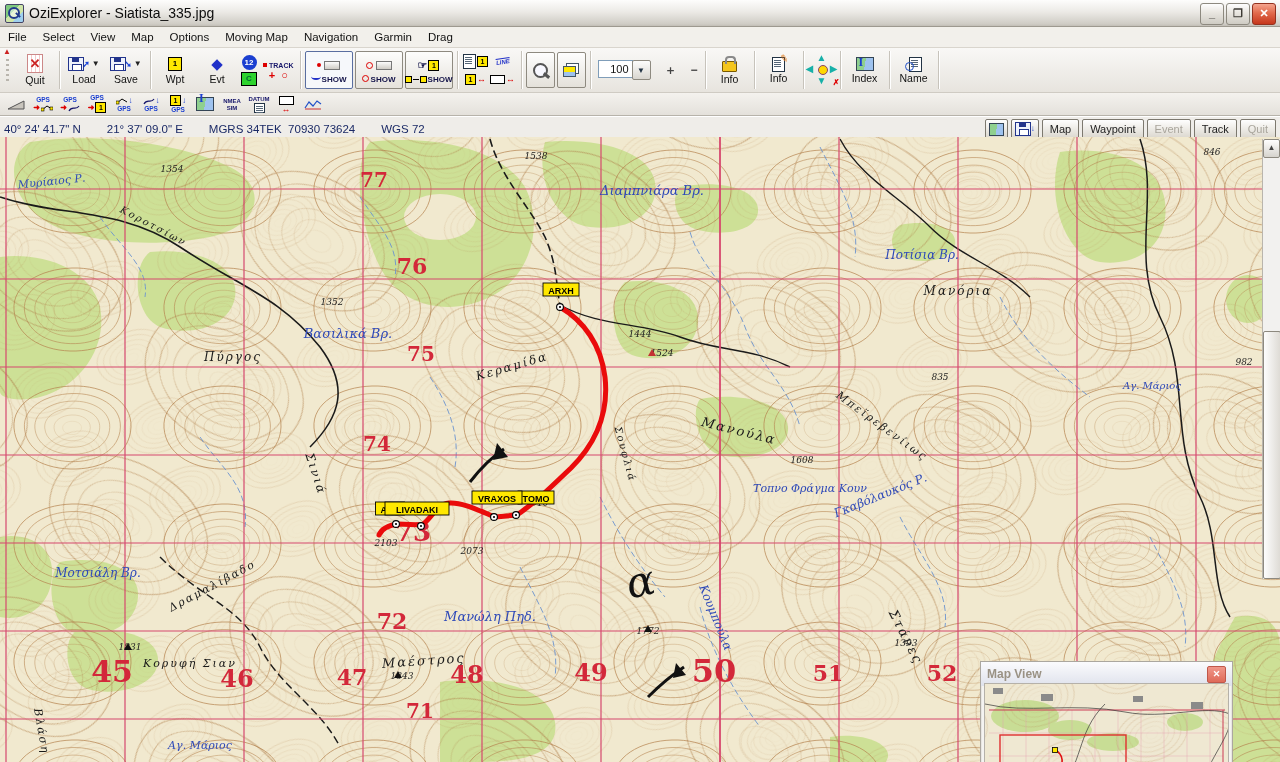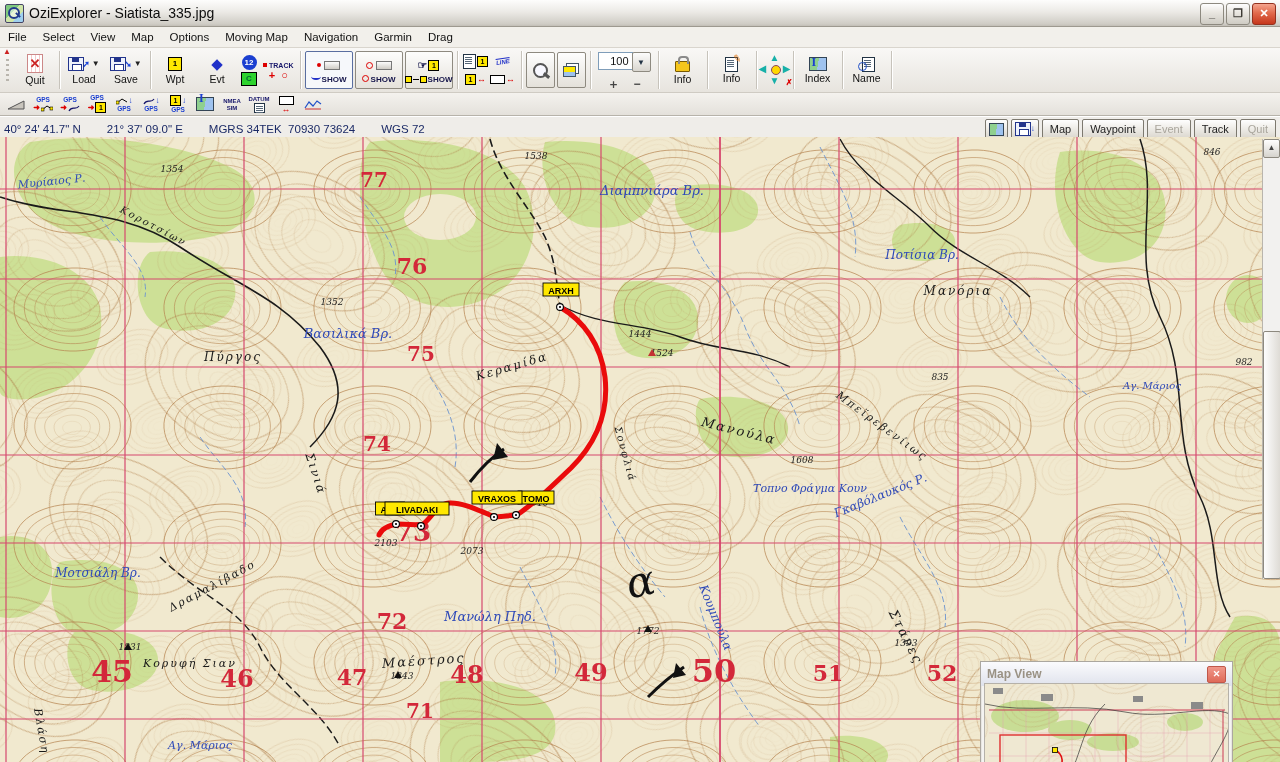--- a/index.html
+++ b/index.html
@@ -68,21 +68,21 @@
   .lineword{font-size:6px;font-style:italic;font-weight:bold;color:#2030c8;border-top:1px solid #2030c8;transform:rotate(-8deg)}
   .redlr{color:#d00;font-size:9px;font-weight:bold}
   .whitebar{width:13px;height:7px;background:#fff;border:1px solid #000;display:inline-block}
   .sqbtn{width:27px;height:34px;border:1px solid #8e8a80;border-radius:2px;background:linear-gradient(#fefefe,#e4e1da);
      display:flex;align-items:center;justify-content:center;margin:0 1px}
   .lens{width:11px;height:11px;border:2px solid #555;border-radius:50%;position:relative;background:#f8f8ff}
   .lens:after{content:"";position:absolute;left:8px;top:9px;width:7px;height:3px;background:#555;transform:rotate(40deg)}
   .pages{width:16px;height:14px;position:relative}
   .pages:before{content:"";position:absolute;right:0;top:0;width:11px;height:9px;background:#fff;border:1px solid #456}
   .pages:after{content:"";position:absolute;left:0;bottom:0;width:11px;height:9px;background:linear-gradient(#ffe800 50%,#9ec2ee 50%);border:1px solid #456}
-  .zoomc{display:flex;flex-direction:column;align-items:center;gap:8px;padding:0 4px}
+  .zoomc{display:flex;flex-direction:row;align-items:center;gap:14px;padding:0 4px}
   .zrow{display:flex}
   .zval{width:30px;height:16px;background:#fff;border:1px solid #7f9db9;font-size:11px;display:flex;align-items:center;justify-content:flex-end;padding-right:3px}
   .zdd{width:17px;height:18px;margin-left:-1px;border:1px solid #8e8a80;border-radius:2px;background:linear-gradient(#fdfdfc,#d9d6cf);
       font-size:8px;display:flex;align-items:center;justify-content:center;color:#234}
   .pm2{display:flex;gap:14px;font-weight:bold;color:#444;font-size:12px;line-height:8px}
   .lock{width:13px;height:9px;background:#f5c61c;border:1px solid #7a5a00;border-radius:1px;position:relative;margin-top:6px}
   .lock:before{content:"";position:absolute;left:2px;top:-6px;width:7px;height:6px;border:2px solid #8a8a8a;border-bottom:none;border-radius:4px 4px 0 0}
   .infoic{position:relative;width:14px;height:14px}
   .infoic .pageic{position:absolute;left:0;top:0}
   .infoic u{position:absolute;right:-3px;top:-4px;color:#e07818;font-size:10px;text-decoration:none;transform:rotate(10deg)}

